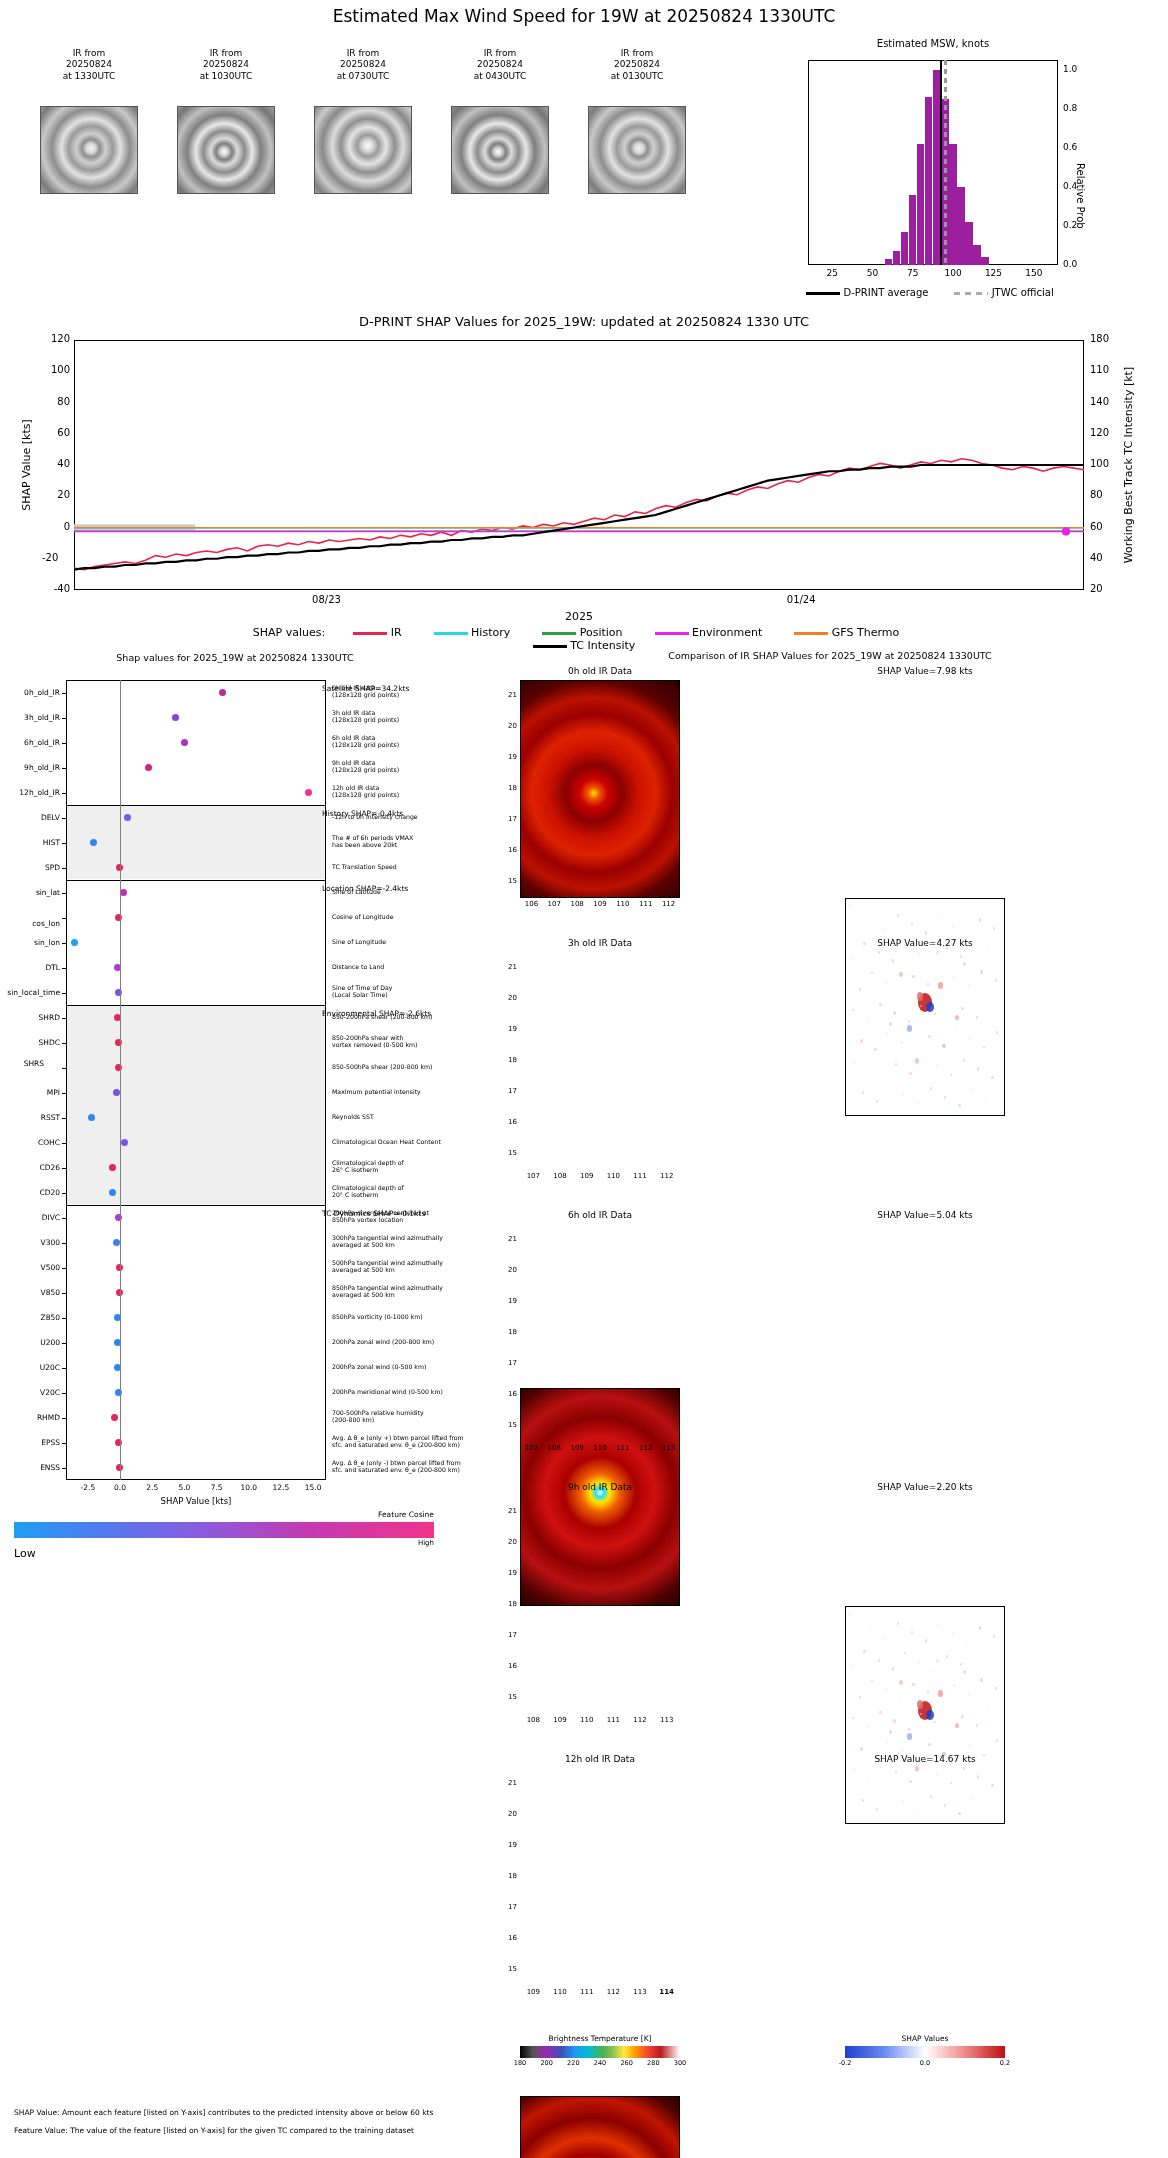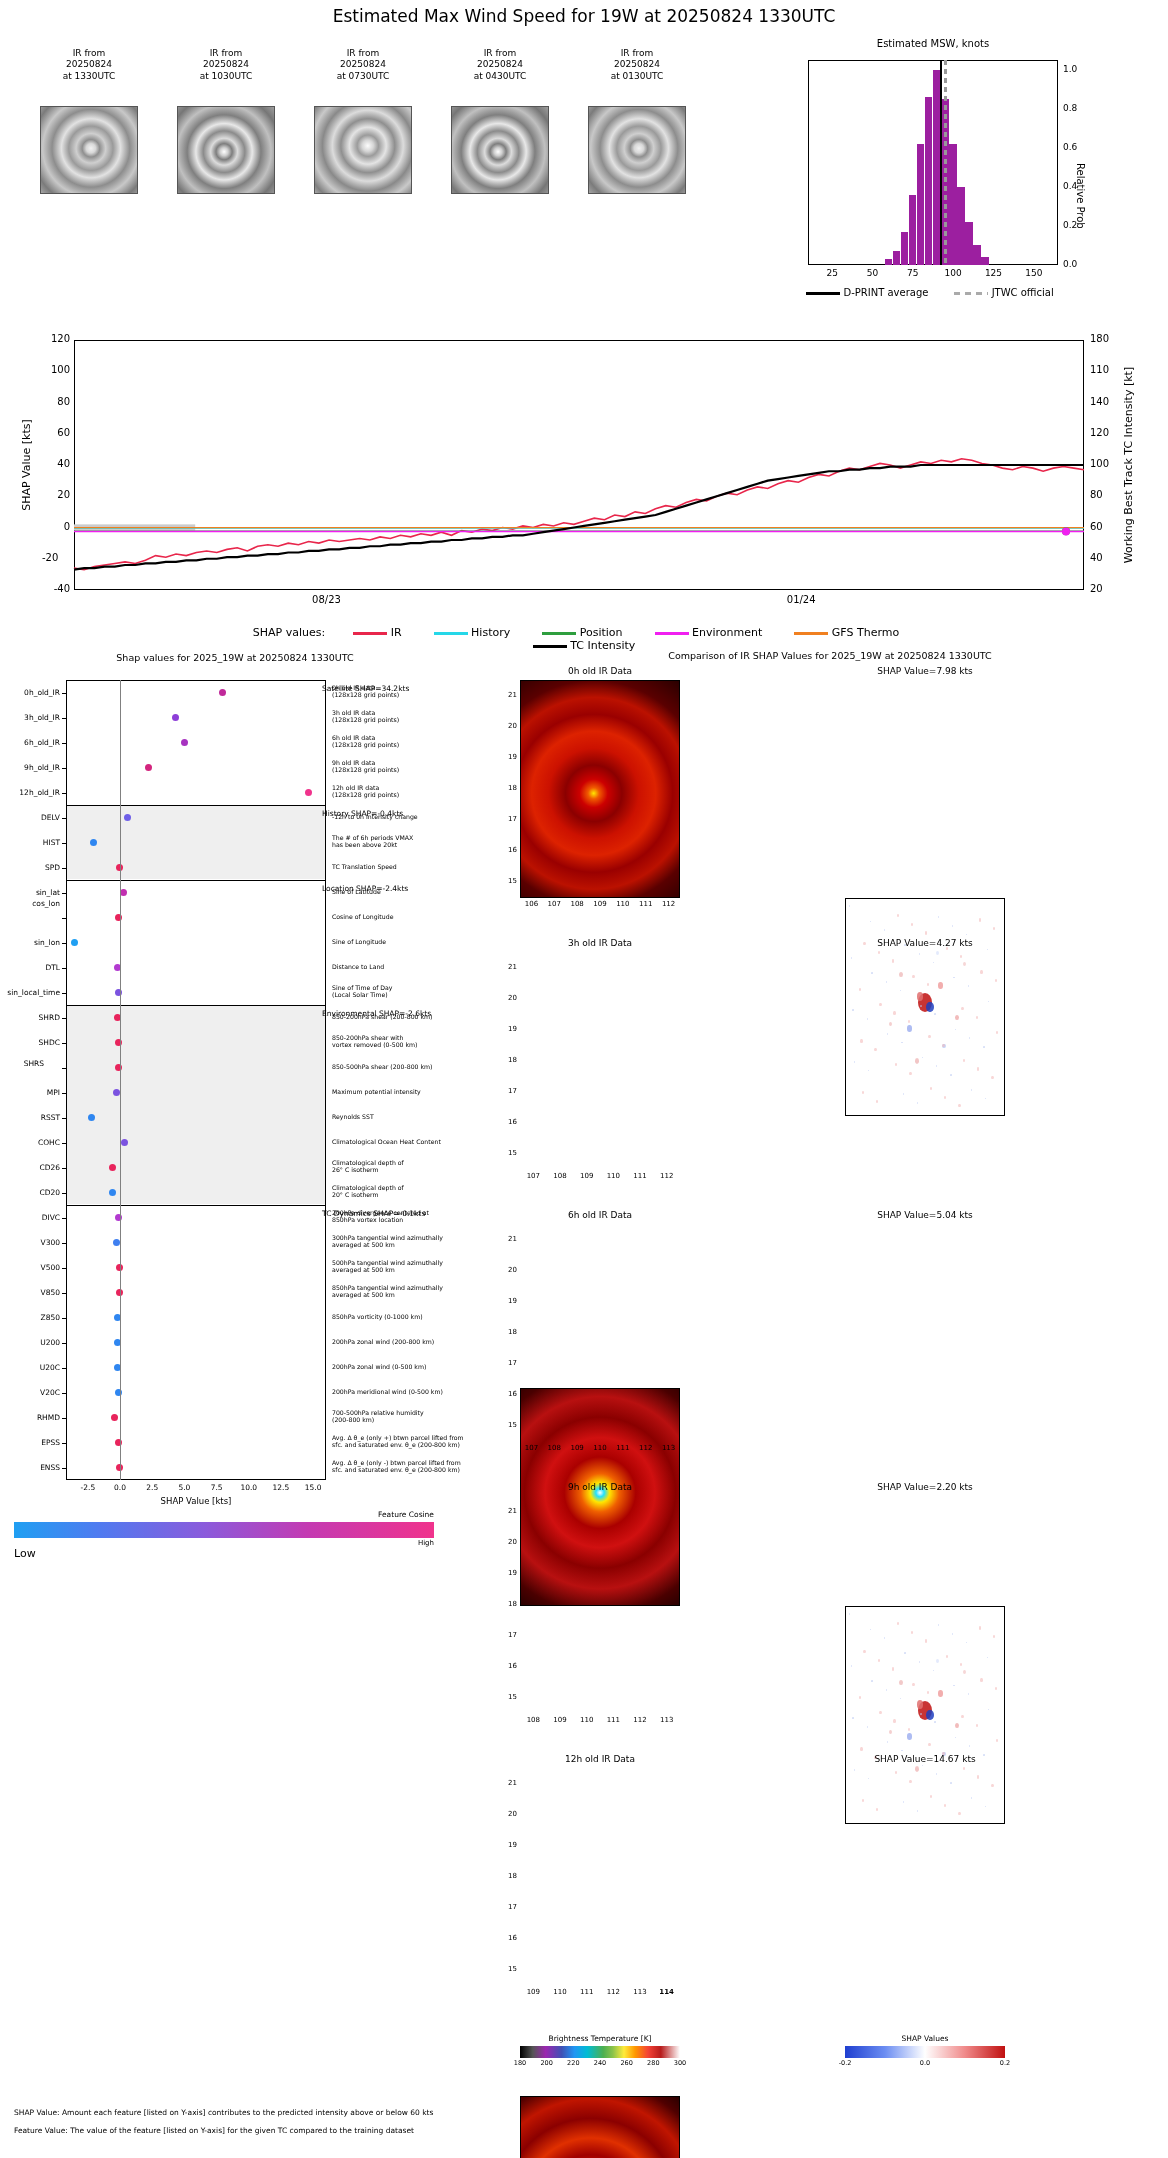--- a/index.html
+++ b/index.html
@@ -87,20 +87,21 @@
     <div class="abs" style="left: 303px; top: 72.8095px; font-size: 9px;">0.8</div>
     <div class="abs" style="left: 303px; top: 33.7619px; font-size: 9px;">1.0</div>
     <div class="abs" style="left: 320px; top: 132.5px; transform: translate(0px, -50%) rotate(90deg); transform-origin: left center; font-size: 10px; white-space: nowrap;">Relative Prob</div>
     <div class="abs" style="left: 0px; top: 257px; width: 340px; font-size: 10px; display: flex; justify-content: center; gap: 26px; align-items: center;">
       <span><span class="legend-line" style="background:#000;"></span> <span>D-PRINT average</span></span>
       <span><span class="legend-line" style="background:repeating-linear-gradient(to right,#aaa 0 6px,transparent 6px 11px);"></span> <span>JTWC official</span></span>
     </div>
   </div>
 
 <div class="abs" id="tswrap" style="left:14px;top:312px;width:1140px;height:335px;">
+    <div class="abs ctr" style="left: 0px; top: 2px; width: 1140px; font-size: 13px;">D-PRINT SHAP Values for 2025_19W: updated at 20250824 1330 UTC</div>
     <div class="ts-frame" style="left: 60px; top: 28px; width: 1010px; height: 250px;"></div>
     <div class="abs" style="left: 28px; top: 271px; width: 28px; text-align: right; font-size: 10px;">-40</div>
     <div class="abs" style="left: 28px; top: 239.75px; width: 28px; font-size: 10px;">-20</div>
     <div class="abs" style="left: 28px; top: 208.5px; width: 28px; text-align: right; font-size: 10px;">0</div>
     <div class="abs" style="left: 28px; top: 177.25px; width: 28px; text-align: right; font-size: 10px;">20</div>
     <div class="abs" style="left: 28px; top: 146px; width: 28px; text-align: right; font-size: 10px;">40</div>
     <div class="abs" style="left: 28px; top: 114.75px; width: 28px; text-align: right; font-size: 10px;">60</div>
     <div class="abs" style="left: 28px; top: 83.5px; width: 28px; text-align: right; font-size: 10px;">80</div>
     <div class="abs" style="left: 28px; top: 52.25px; width: 28px; text-align: right; font-size: 10px;">100</div>
     <div class="abs" style="left: 28px; top: 21px; width: 28px; text-align: right; font-size: 10px;">120</div>
@@ -108,20 +109,21 @@
     <div class="abs" style="left: 1076px; top: 239.75px; font-size: 10px;">40</div>
     <div class="abs" style="left: 1076px; top: 208.5px; font-size: 10px;">60</div>
     <div class="abs" style="left: 1076px; top: 177.25px; font-size: 10px;">80</div>
     <div class="abs" style="left: 1076px; top: 146px; font-size: 10px;">100</div>
     <div class="abs" style="left: 1076px; top: 114.75px; font-size: 10px;">120</div>
     <div class="abs" style="left: 1076px; top: 83.5px; font-size: 10px;">140</div>
     <div class="abs" style="left: 1076px; top: 52.25px; font-size: 10px;">110</div>
     <div class="abs" style="left: 1076px; top: 21px; font-size: 10px;">180</div>
     <div class="abs ctr" style="left: 286.5px; top: 282px; width: 52px; font-size: 10px;">08/23</div>
     <div class="abs ctr" style="left: 761.2px; top: 282px; width: 52px; font-size: 10px;">01/24</div>
+    <div class="abs ctr" style="left: 60px; top: 298px; width: 1010px; font-size: 11px;">2025</div>
     <div class="abs" style="left: 12px; top: 153px; transform: translate(-50%, -50%) rotate(-90deg); font-size: 11px; white-space: nowrap;">SHAP Value [kts]</div>
     <div class="abs" style="left: 1114px; top: 153px; transform: translate(-50%, -50%) rotate(-90deg); font-size: 11px; white-space: nowrap;">Working Best Track TC Intensity [kt]</div>
     <svg width="1140" height="335" style="position: absolute; left: 0px; top: 0px; pointer-events: none;">
       <rect x="60" y="212.375" width="121.19999999999999" height="6.25" fill="#cccccc"></rect>
       <polyline points="60,256.125 70.20202020202021,257.6875 80.4040404040404,254.5625 90.60606060606061,253 100.8080808080808,251.4375 111.01010101010101,249.875 121.21212121212122,251.4375 131.4141414141414,248.3125 141.6161616161616,243.625 151.8181818181818,245.1875 162.02020202020202,242.0625 172.22222222222223,243.625 182.42424242424244,240.5 192.62626262626264,238.9375 202.82828282828282,240.5 213.03030303030303,237.375 223.23232323232324,235.8125 233.43434343434342,238.9375 243.63636363636365,234.25 253.83838383838383,232.6875 264.04040404040404,234.25 274.24242424242425,231.125 284.44444444444446,232.6875 294.64646464646466,229.5625 304.8484848484849,231.125 315.0505050505051,228 325.2525252525253,229.5625 335.45454545454544,228 345.65656565656565,226.4375 355.85858585858585,228 366.06060606060606,224.875 376.26262626262627,226.4375 386.4646464646465,223.3125 396.66666666666663,224.875 406.86868686868684,221.75 417.07070707070704,223.3125 427.2727272727273,220.1875 437.4747474747475,223.3125 447.67676767676767,218.625 457.8787878787879,220.1875 468.0808080808081,217.0625 478.2828282828283,218.625 488.4848484848485,215.5 498.6868686868687,217.0625 508.88888888888886,213.9375 519.090909090909,215.5 529.2929292929293,212.375 539.4949494949494,213.9375 549.6969696969697,210.8125 559.8989898989898,212.375 570.1010101010102,209.25 580.3030303030303,206.125 590.5050505050506,207.6875 600.7070707070707,203 610.9090909090909,204.5625 621.1111111111111,199.875 631.3131313131313,201.4375 641.5151515151516,196.75 651.7171717171717,193.625 661.9191919191919,195.1875 672.1212121212121,190.5 682.3232323232323,187.375 692.5252525252525,188.9375 702.7272727272727,184.25 712.929292929293,181.125 723.1313131313132,182.6875 733.3333333333333,178 743.5353535353536,174.875 753.7373737373737,176.4375 763.939393939394,171.75 774.1414141414141,168.625 784.3434343434343,170.1875 794.5454545454546,165.5 804.7474747474747,162.375 814.949494949495,163.9375 825.1515151515151,159.25 835.3535353535353,156.125 845.5555555555555,157.6875 855.7575757575758,154.5625 865.959595959596,151.4375 876.1616161616162,153 886.3636363636364,156.125 896.5656565656566,153 906.7676767676767,149.875 916.969696969697,151.4375 927.1717171717172,148.3125 937.3737373737374,149.875 947.5757575757576,146.75 957.7777777777777,148.3125 967.979797979798,151.4375 978.1818181818181,153 988.3838383838385,156.125 998.5858585858585,157.6875 1008.7878787878789,154.5625 1018.989898989899,156.125 1029.1919191919192,159.25 1039.3939393939395,156.125 1049.5959595959596,154.5625 1059.7979797979797,156.125 1070,157.6875" fill="none" stroke="#e8264b" stroke-width="1.6"></polyline>
       <polyline points="60,216.125 70.20202020202021,216.125 80.4040404040404,216.125 90.60606060606061,216.125 100.8080808080808,216.125 111.01010101010101,216.125 121.21212121212122,216.125 131.4141414141414,216.125 141.6161616161616,216.125 151.8181818181818,216.125 162.02020202020202,216.125 172.22222222222223,216.125 182.42424242424244,216.125 192.62626262626264,216.125 202.82828282828282,216.125 213.03030303030303,216.125 223.23232323232324,216.125 233.43434343434342,216.125 243.63636363636365,216.125 253.83838383838383,216.125 264.04040404040404,216.125 274.24242424242425,216.125 284.44444444444446,216.125 294.64646464646466,216.125 304.8484848484849,216.125 315.0505050505051,216.125 325.2525252525253,216.125 335.45454545454544,216.125 345.65656565656565,216.125 355.85858585858585,216.125 366.06060606060606,216.125 376.26262626262627,216.125 386.4646464646465,216.125 396.66666666666663,216.125 406.86868686868684,216.125 417.07070707070704,216.125 427.2727272727273,216.125 437.4747474747475,216.125 447.67676767676767,216.125 457.8787878787879,216.125 468.0808080808081,216.125 478.2828282828283,216.125 488.4848484848485,216.125 498.6868686868687,216.125 508.88888888888886,216.125 519.090909090909,216.125 529.2929292929293,216.125 539.4949494949494,216.125 549.6969696969697,216.125 559.8989898989898,216.125 570.1010101010102,216.125 580.3030303030303,216.125 590.5050505050506,216.125 600.7070707070707,216.125 610.9090909090909,216.125 621.1111111111111,216.125 631.3131313131313,216.125 641.5151515151516,216.125 651.7171717171717,216.125 661.9191919191919,216.125 672.1212121212121,216.125 682.3232323232323,216.125 692.5252525252525,216.125 702.7272727272727,216.125 712.929292929293,216.125 723.1313131313132,216.125 733.3333333333333,216.125 743.5353535353536,216.125 753.7373737373737,216.125 763.939393939394,216.125 774.1414141414141,216.125 784.3434343434343,216.125 794.5454545454546,216.125 804.7474747474747,216.125 814.949494949495,216.125 825.1515151515151,216.125 835.3535353535353,216.125 845.5555555555555,216.125 855.7575757575758,216.125 865.959595959596,216.125 876.1616161616162,216.125 886.3636363636364,216.125 896.5656565656566,216.125 906.7676767676767,216.125 916.969696969697,216.125 927.1717171717172,216.125 937.3737373737374,216.125 947.5757575757576,216.125 957.7777777777777,216.125 967.979797979798,216.125 978.1818181818181,216.125 988.3838383838385,216.125 998.5858585858585,216.125 1008.7878787878789,216.125 1018.989898989899,216.125 1029.1919191919192,216.125 1039.3939393939395,216.125 1049.5959595959596,216.125 1059.7979797979797,216.125 1070,216.125" fill="none" stroke="#25d7e8" stroke-width="1.4"></polyline>
       <polyline points="60,219.25 70.20202020202021,219.25 80.4040404040404,219.25 90.60606060606061,219.25 100.8080808080808,219.25 111.01010101010101,219.25 121.21212121212122,219.25 131.4141414141414,219.25 141.6161616161616,219.25 151.8181818181818,219.25 162.02020202020202,219.25 172.22222222222223,219.25 182.42424242424244,219.25 192.62626262626264,219.25 202.82828282828282,219.25 213.03030303030303,219.25 223.23232323232324,219.25 233.43434343434342,219.25 243.63636363636365,219.25 253.83838383838383,219.25 264.04040404040404,219.25 274.24242424242425,219.25 284.44444444444446,219.25 294.64646464646466,219.25 304.8484848484849,219.25 315.0505050505051,219.25 325.2525252525253,219.25 335.45454545454544,219.25 345.65656565656565,219.25 355.85858585858585,219.25 366.06060606060606,219.25 376.26262626262627,219.25 386.4646464646465,219.25 396.66666666666663,219.25 406.86868686868684,219.25 417.07070707070704,219.25 427.2727272727273,219.25 437.4747474747475,219.25 447.67676767676767,219.25 457.8787878787879,219.25 468.0808080808081,219.25 478.2828282828283,219.25 488.4848484848485,219.25 498.6868686868687,219.25 508.88888888888886,219.25 519.090909090909,219.25 529.2929292929293,219.25 539.4949494949494,219.25 549.6969696969697,219.25 559.8989898989898,219.25 570.1010101010102,219.25 580.3030303030303,219.25 590.5050505050506,219.25 600.7070707070707,219.25 610.9090909090909,219.25 621.1111111111111,219.25 631.3131313131313,219.25 641.5151515151516,219.25 651.7171717171717,219.25 661.9191919191919,219.25 672.1212121212121,219.25 682.3232323232323,219.25 692.5252525252525,219.25 702.7272727272727,219.25 712.929292929293,219.25 723.1313131313132,219.25 733.3333333333333,219.25 743.5353535353536,219.25 753.7373737373737,219.25 763.939393939394,219.25 774.1414141414141,219.25 784.3434343434343,219.25 794.5454545454546,219.25 804.7474747474747,219.25 814.949494949495,219.25 825.1515151515151,219.25 835.3535353535353,219.25 845.5555555555555,219.25 855.7575757575758,219.25 865.959595959596,219.25 876.1616161616162,219.25 886.3636363636364,219.25 896.5656565656566,219.25 906.7676767676767,219.25 916.969696969697,219.25 927.1717171717172,219.25 937.3737373737374,219.25 947.5757575757576,219.25 957.7777777777777,219.25 967.979797979798,219.25 978.1818181818181,219.25 988.3838383838385,219.25 998.5858585858585,219.25 1008.7878787878789,219.25 1018.989898989899,219.25 1029.1919191919192,219.25 1039.3939393939395,219.25 1049.5959595959596,219.25 1059.7979797979797,219.25 1070,219.25" fill="none" stroke="#2e9e3e" stroke-width="1.4"></polyline>
       <polyline points="60,219.5625 70.20202020202021,219.5625 80.4040404040404,219.5625 90.60606060606061,219.5625 100.8080808080808,219.5625 111.01010101010101,219.5625 121.21212121212122,219.5625 131.4141414141414,219.5625 141.6161616161616,219.5625 151.8181818181818,219.5625 162.02020202020202,219.5625 172.22222222222223,219.5625 182.42424242424244,219.5625 192.62626262626264,219.5625 202.82828282828282,219.5625 213.03030303030303,219.5625 223.23232323232324,219.5625 233.43434343434342,219.5625 243.63636363636365,219.5625 253.83838383838383,219.5625 264.04040404040404,219.5625 274.24242424242425,219.5625 284.44444444444446,219.5625 294.64646464646466,219.5625 304.8484848484849,219.5625 315.0505050505051,219.5625 325.2525252525253,219.5625 335.45454545454544,219.5625 345.65656565656565,219.5625 355.85858585858585,219.5625 366.06060606060606,219.5625 376.26262626262627,219.5625 386.4646464646465,219.5625 396.66666666666663,219.5625 406.86868686868684,219.5625 417.07070707070704,219.5625 427.2727272727273,219.5625 437.4747474747475,219.5625 447.67676767676767,219.5625 457.8787878787879,219.5625 468.0808080808081,219.5625 478.2828282828283,219.5625 488.4848484848485,219.5625 498.6868686868687,219.5625 508.88888888888886,219.5625 519.090909090909,219.5625 529.2929292929293,219.5625 539.4949494949494,219.5625 549.6969696969697,219.5625 559.8989898989898,219.5625 570.1010101010102,219.5625 580.3030303030303,219.5625 590.5050505050506,219.5625 600.7070707070707,219.5625 610.9090909090909,219.5625 621.1111111111111,219.5625 631.3131313131313,219.5625 641.5151515151516,219.5625 651.7171717171717,219.5625 661.9191919191919,219.5625 672.1212121212121,219.5625 682.3232323232323,219.5625 692.5252525252525,219.5625 702.7272727272727,219.5625 712.929292929293,219.5625 723.1313131313132,219.5625 733.3333333333333,219.5625 743.5353535353536,219.5625 753.7373737373737,219.5625 763.939393939394,219.5625 774.1414141414141,219.5625 784.3434343434343,219.5625 794.5454545454546,219.5625 804.7474747474747,219.5625 814.949494949495,219.5625 825.1515151515151,219.5625 835.3535353535353,219.5625 845.5555555555555,219.5625 855.7575757575758,219.5625 865.959595959596,219.5625 876.1616161616162,219.5625 886.3636363636364,219.5625 896.5656565656566,219.5625 906.7676767676767,219.5625 916.969696969697,219.5625 927.1717171717172,219.5625 937.3737373737374,219.5625 947.5757575757576,219.5625 957.7777777777777,219.5625 967.979797979798,219.5625 978.1818181818181,219.5625 988.3838383838385,219.5625 998.5858585858585,219.5625 1008.7878787878789,219.5625 1018.989898989899,219.5625 1029.1919191919192,219.5625 1039.3939393939395,219.5625 1049.5959595959596,219.5625 1059.7979797979797,219.5625 1070,219.5625" fill="none" stroke="#f01ff0" stroke-width="1.4"></polyline>
       <polyline points="60,215.65625 70.20202020202021,215.65625 80.4040404040404,215.65625 90.60606060606061,215.65625 100.8080808080808,215.65625 111.01010101010101,215.65625 121.21212121212122,215.65625 131.4141414141414,215.65625 141.6161616161616,215.65625 151.8181818181818,215.65625 162.02020202020202,215.65625 172.22222222222223,215.65625 182.42424242424244,215.65625 192.62626262626264,215.65625 202.82828282828282,215.65625 213.03030303030303,215.65625 223.23232323232324,215.65625 233.43434343434342,215.65625 243.63636363636365,215.65625 253.83838383838383,215.65625 264.04040404040404,215.65625 274.24242424242425,215.65625 284.44444444444446,215.65625 294.64646464646466,215.65625 304.8484848484849,215.65625 315.0505050505051,215.65625 325.2525252525253,215.65625 335.45454545454544,215.65625 345.65656565656565,215.65625 355.85858585858585,215.65625 366.06060606060606,215.65625 376.26262626262627,215.65625 386.4646464646465,215.65625 396.66666666666663,215.65625 406.86868686868684,215.65625 417.07070707070704,215.65625 427.2727272727273,215.65625 437.4747474747475,215.65625 447.67676767676767,215.65625 457.8787878787879,215.65625 468.0808080808081,215.65625 478.2828282828283,215.65625 488.4848484848485,215.65625 498.6868686868687,215.65625 508.88888888888886,215.65625 519.090909090909,215.65625 529.2929292929293,215.65625 539.4949494949494,215.65625 549.6969696969697,215.65625 559.8989898989898,215.65625 570.1010101010102,215.65625 580.3030303030303,215.65625 590.5050505050506,215.65625 600.7070707070707,215.65625 610.9090909090909,215.65625 621.1111111111111,215.65625 631.3131313131313,215.65625 641.5151515151516,215.65625 651.7171717171717,215.65625 661.9191919191919,215.65625 672.1212121212121,215.65625 682.3232323232323,215.65625 692.5252525252525,215.65625 702.7272727272727,215.65625 712.929292929293,215.65625 723.1313131313132,215.65625 733.3333333333333,215.65625 743.5353535353536,215.65625 753.7373737373737,215.65625 763.939393939394,215.65625 774.1414141414141,215.65625 784.3434343434343,215.65625 794.5454545454546,215.65625 804.7474747474747,215.65625 814.949494949495,215.65625 825.1515151515151,215.65625 835.3535353535353,215.65625 845.5555555555555,215.65625 855.7575757575758,215.65625 865.959595959596,215.65625 876.1616161616162,215.65625 886.3636363636364,215.65625 896.5656565656566,215.65625 906.7676767676767,215.65625 916.969696969697,215.65625 927.1717171717172,215.65625 937.3737373737374,215.65625 947.5757575757576,215.65625 957.7777777777777,215.65625 967.979797979798,215.65625 978.1818181818181,215.65625 988.3838383838385,215.65625 998.5858585858585,215.65625 1008.7878787878789,215.65625 1018.989898989899,215.65625 1029.1919191919192,215.65625 1039.3939393939395,215.65625 1049.5959595959596,215.65625 1059.7979797979797,215.65625 1070,215.65625" fill="none" stroke="#f08020" stroke-width="1.4"></polyline>
       <polyline points="60,257.6875 70.20202020202021,256.125 80.4040404040404,256.125 90.60606060606061,254.5625 100.8080808080808,254.5625 111.01010101010101,253 121.21212121212122,253 131.4141414141414,251.4375 141.6161616161616,251.4375 151.8181818181818,249.875 162.02020202020202,249.875 172.22222222222223,248.3125 182.42424242424244,248.3125 192.62626262626264,246.75 202.82828282828282,246.75 213.03030303030303,245.1875 223.23232323232324,245.1875 233.43434343434342,243.625 243.63636363636365,243.625 253.83838383838383,242.0625 264.04040404040404,242.0625 274.24242424242425,240.5 284.44444444444446,240.5 294.64646464646466,238.9375 304.8484848484849,238.9375 315.0505050505051,237.375 325.2525252525253,237.375 335.45454545454544,235.8125 345.65656565656565,235.8125 355.85858585858585,234.25 366.06060606060606,234.25 376.26262626262627,232.6875 386.4646464646465,232.6875 396.66666666666663,231.125 406.86868686868684,231.125 417.07070707070704,229.5625 427.2727272727273,229.5625 437.4747474747475,228 447.67676767676767,228 457.8787878787879,226.4375 468.0808080808081,226.4375 478.2828282828283,224.875 488.4848484848485,224.875 498.6868686868687,223.3125 508.88888888888886,223.3125 519.090909090909,221.75 529.2929292929293,220.1875 539.4949494949494,218.625 549.6969696969697,217.0625 559.8989898989898,215.5 570.1010101010102,213.9375 580.3030303030303,212.375 590.5050505050506,210.8125 600.7070707070707,209.25 610.9090909090909,207.6875 621.1111111111111,206.125 631.3131313131313,204.5625 641.5151515151516,203 651.7171717171717,199.875 661.9191919191919,196.75 672.1212121212121,193.625 682.3232323232323,190.5 692.5252525252525,187.375 702.7272727272727,184.25 712.929292929293,181.125 723.1313131313132,178 733.3333333333333,174.875 743.5353535353536,171.75 753.7373737373737,168.625 763.939393939394,167.0625 774.1414141414141,165.5 784.3434343434343,163.9375 794.5454545454546,162.375 804.7474747474747,160.8125 814.949494949495,159.25 825.1515151515151,159.25 835.3535353535353,157.6875 845.5555555555555,157.6875 855.7575757575758,156.125 865.959595959596,156.125 876.1616161616162,154.5625 886.3636363636364,154.5625 896.5656565656566,154.5625 906.7676767676767,153 916.969696969697,153 927.1717171717172,153 937.3737373737374,153 947.5757575757576,153 957.7777777777777,153 967.979797979798,153 978.1818181818181,153 988.3838383838385,153 998.5858585858585,153 1008.7878787878789,153 1018.989898989899,153 1029.1919191919192,153 1039.3939393939395,153 1049.5959595959596,153 1059.7979797979797,153 1070,153" fill="none" stroke="#000000" stroke-width="2.2"></polyline>
@@ -175,21 +177,21 @@
     <div class="abs" style="left: 0px; top: 212.5px; width: 60px; text-align: right; font-size: 7.5px;">SPD</div>
     <div class="abs" style="left: 62px; top: 217.5px; width: 4px; height: 1px; background: rgb(0, 0, 0);"></div>
     <div class="abs dot" style="left: 115.916px; top: 214px; background: rgb(232, 36, 92);"></div>
     <div class="abs" style="left: 332px; top: 212.5px; width: 136px; font-size: 6.2px; line-height: 1.2; white-space: pre-line;">TC Translation Speed</div>
     <div class="abs" style="left: 66px; top: 230px; width: 260px; height: 1px; background: rgb(0, 0, 0);"></div>
     <div class="abs" style="left: 322px; top: 234px; width: 0px; white-space: nowrap; font-size: 7.5px; text-align: right; transform: translateX(-100%);">Location SHAP=-2.4kts</div>
     <div class="abs" style="left: 0px; top: 237.5px; width: 60px; text-align: right; font-size: 7.5px;">sin_lat</div>
     <div class="abs" style="left: 62px; top: 242.5px; width: 4px; height: 1px; background: rgb(0, 0, 0);"></div>
     <div class="abs dot" style="left: 120.421px; top: 239px; background: rgb(193, 47, 176);"></div>
     <div class="abs" style="left: 332px; top: 237.5px; width: 136px; font-size: 6.2px; line-height: 1.2; white-space: pre-line;">Sine of Latitude</div>
-    <div class="abs" style="left: 0px; top: 249px; width: 60px; text-align: right; font-size: 7.5px;">cos_lon</div>
+    <div class="abs" style="left: 0px; top: 269px; width: 60px; text-align: right; font-size: 7.5px;">cos_lon</div>
     <div class="abs" style="left: 62px; top: 267.5px; width: 4px; height: 1px; background: rgb(0, 0, 0);"></div>
     <div class="abs dot" style="left: 114.629px; top: 264px; background: rgb(232, 36, 92);"></div>
     <div class="abs" style="left: 332px; top: 262.5px; width: 136px; font-size: 6.2px; line-height: 1.2; white-space: pre-line;">Cosine of Longitude</div>
     <div class="abs" style="left: 0px; top: 287.5px; width: 60px; text-align: right; font-size: 7.5px;">sin_lon</div>
     <div class="abs" style="left: 62px; top: 292.5px; width: 4px; height: 1px; background: rgb(0, 0, 0);"></div>
     <div class="abs dot" style="left: 70.8663px; top: 289px; background: rgb(31, 159, 242);"></div>
     <div class="abs" style="left: 332px; top: 287.5px; width: 136px; font-size: 6.2px; line-height: 1.2; white-space: pre-line;">Sine of Longitude</div>
     <div class="abs" style="left: 0px; top: 312.5px; width: 60px; text-align: right; font-size: 7.5px;">DTL</div>
     <div class="abs" style="left: 62px; top: 317.5px; width: 4px; height: 1px; background: rgb(0, 0, 0);"></div>
     <div class="abs dot" style="left: 113.985px; top: 314px; background: rgb(178, 58, 208);"></div>

